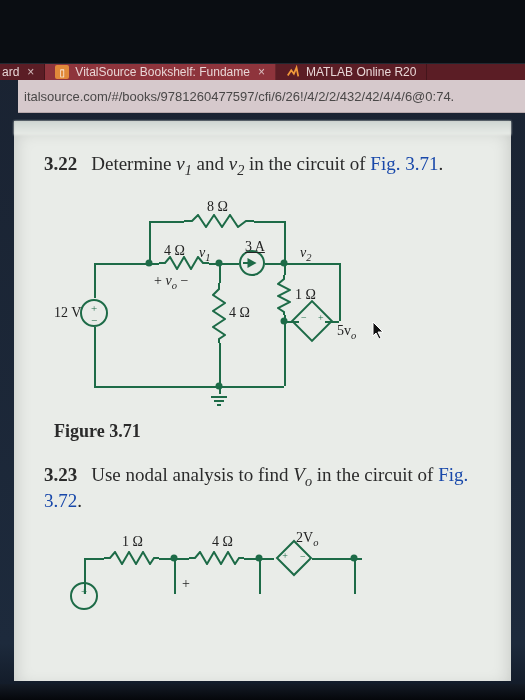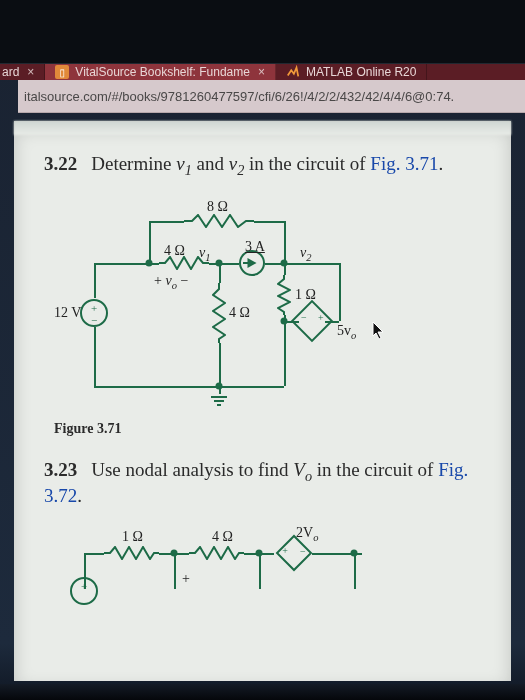--- a/index.html
+++ b/index.html
@@ -116,21 +116,21 @@
     position:absolute; width:30px; height:30px; transform: translate(-50%,-50%) rotate(45deg);
     border:2px solid #1d6b47;
   }
   .depsrc .pm { position:absolute; font-size:10px; color:#1d6b47; transform: rotate(-45deg); }
   
   .gnd {
     position:absolute; transform: translateX(-50%);
   }
   .gnd div { background:#1d6b47; height:2px; margin:2px auto; }
   
-  .figcap { font-size:14px; margin: 10px 0 2px 10px; }
+  .figcap { font-size:18px; margin: 10px 0 2px 10px; }
   
   .cursor {
     position:absolute; width:14px; height:20px;
   }
   .cursor svg { width:100%; height:100%; }
   
   .circuit2 {
     position:relative; width: 360px; height: 60px;
     margin: 8px 0 0 10px; font-size:14px;
   }

